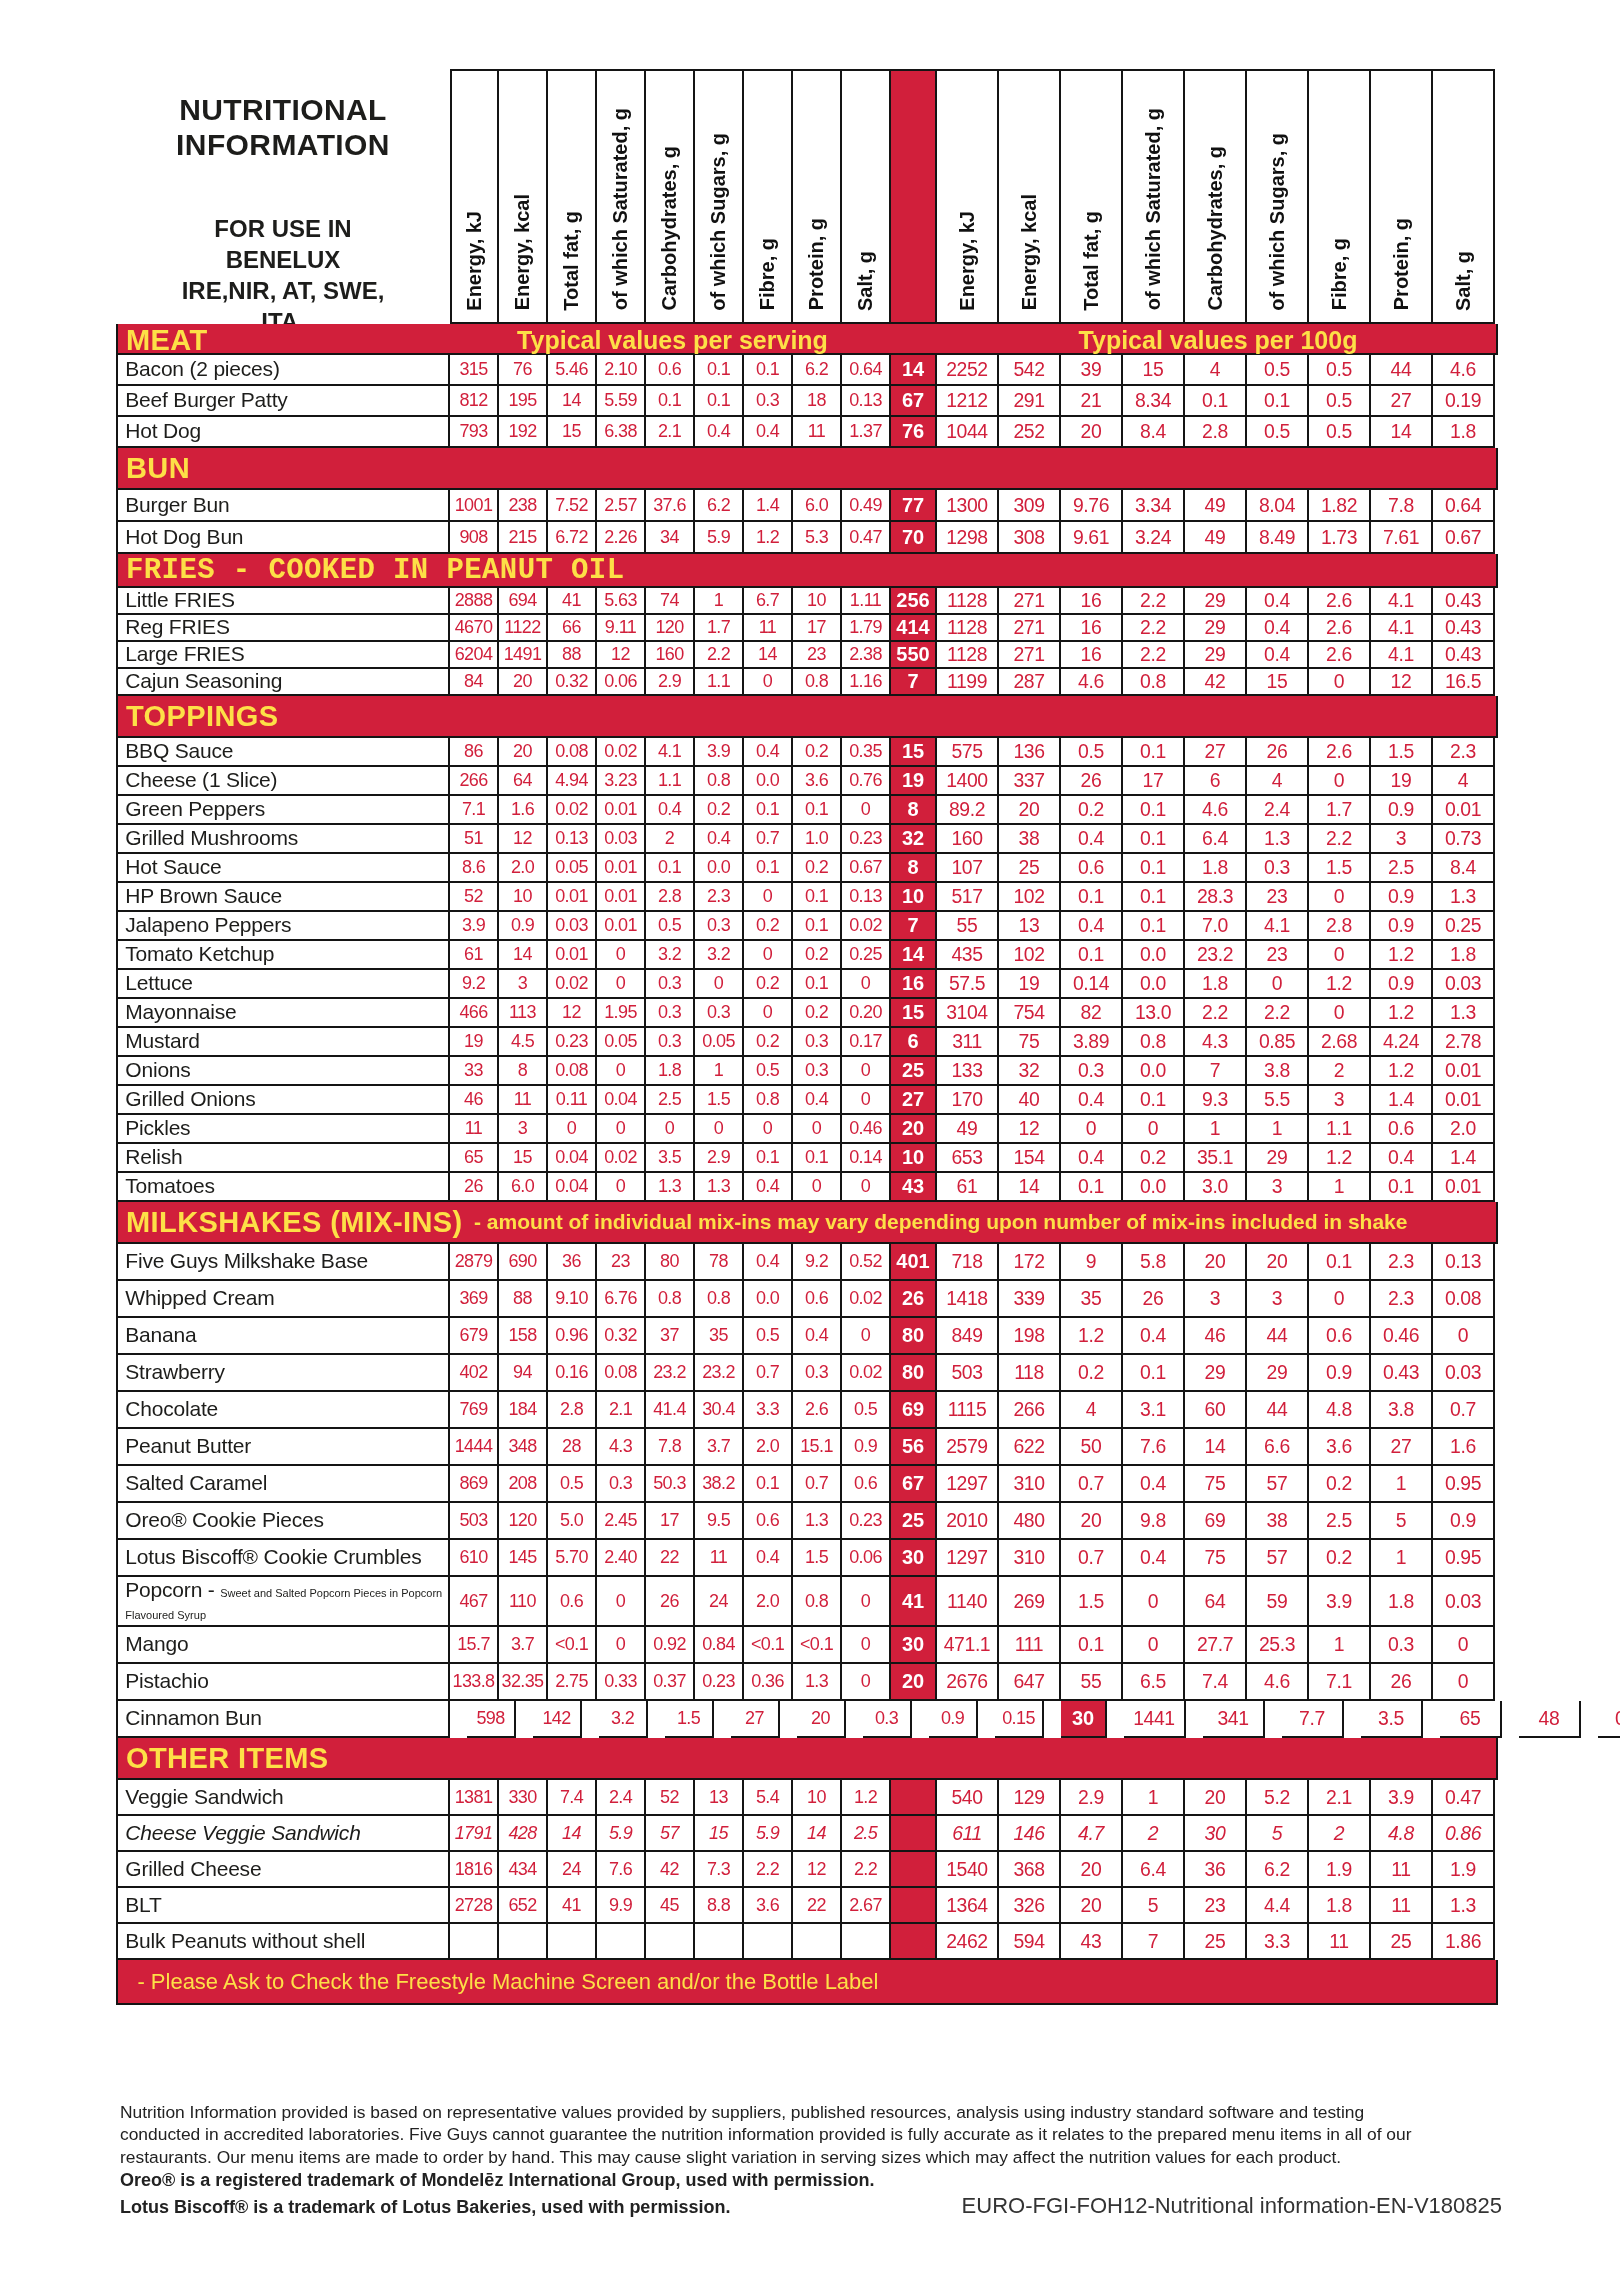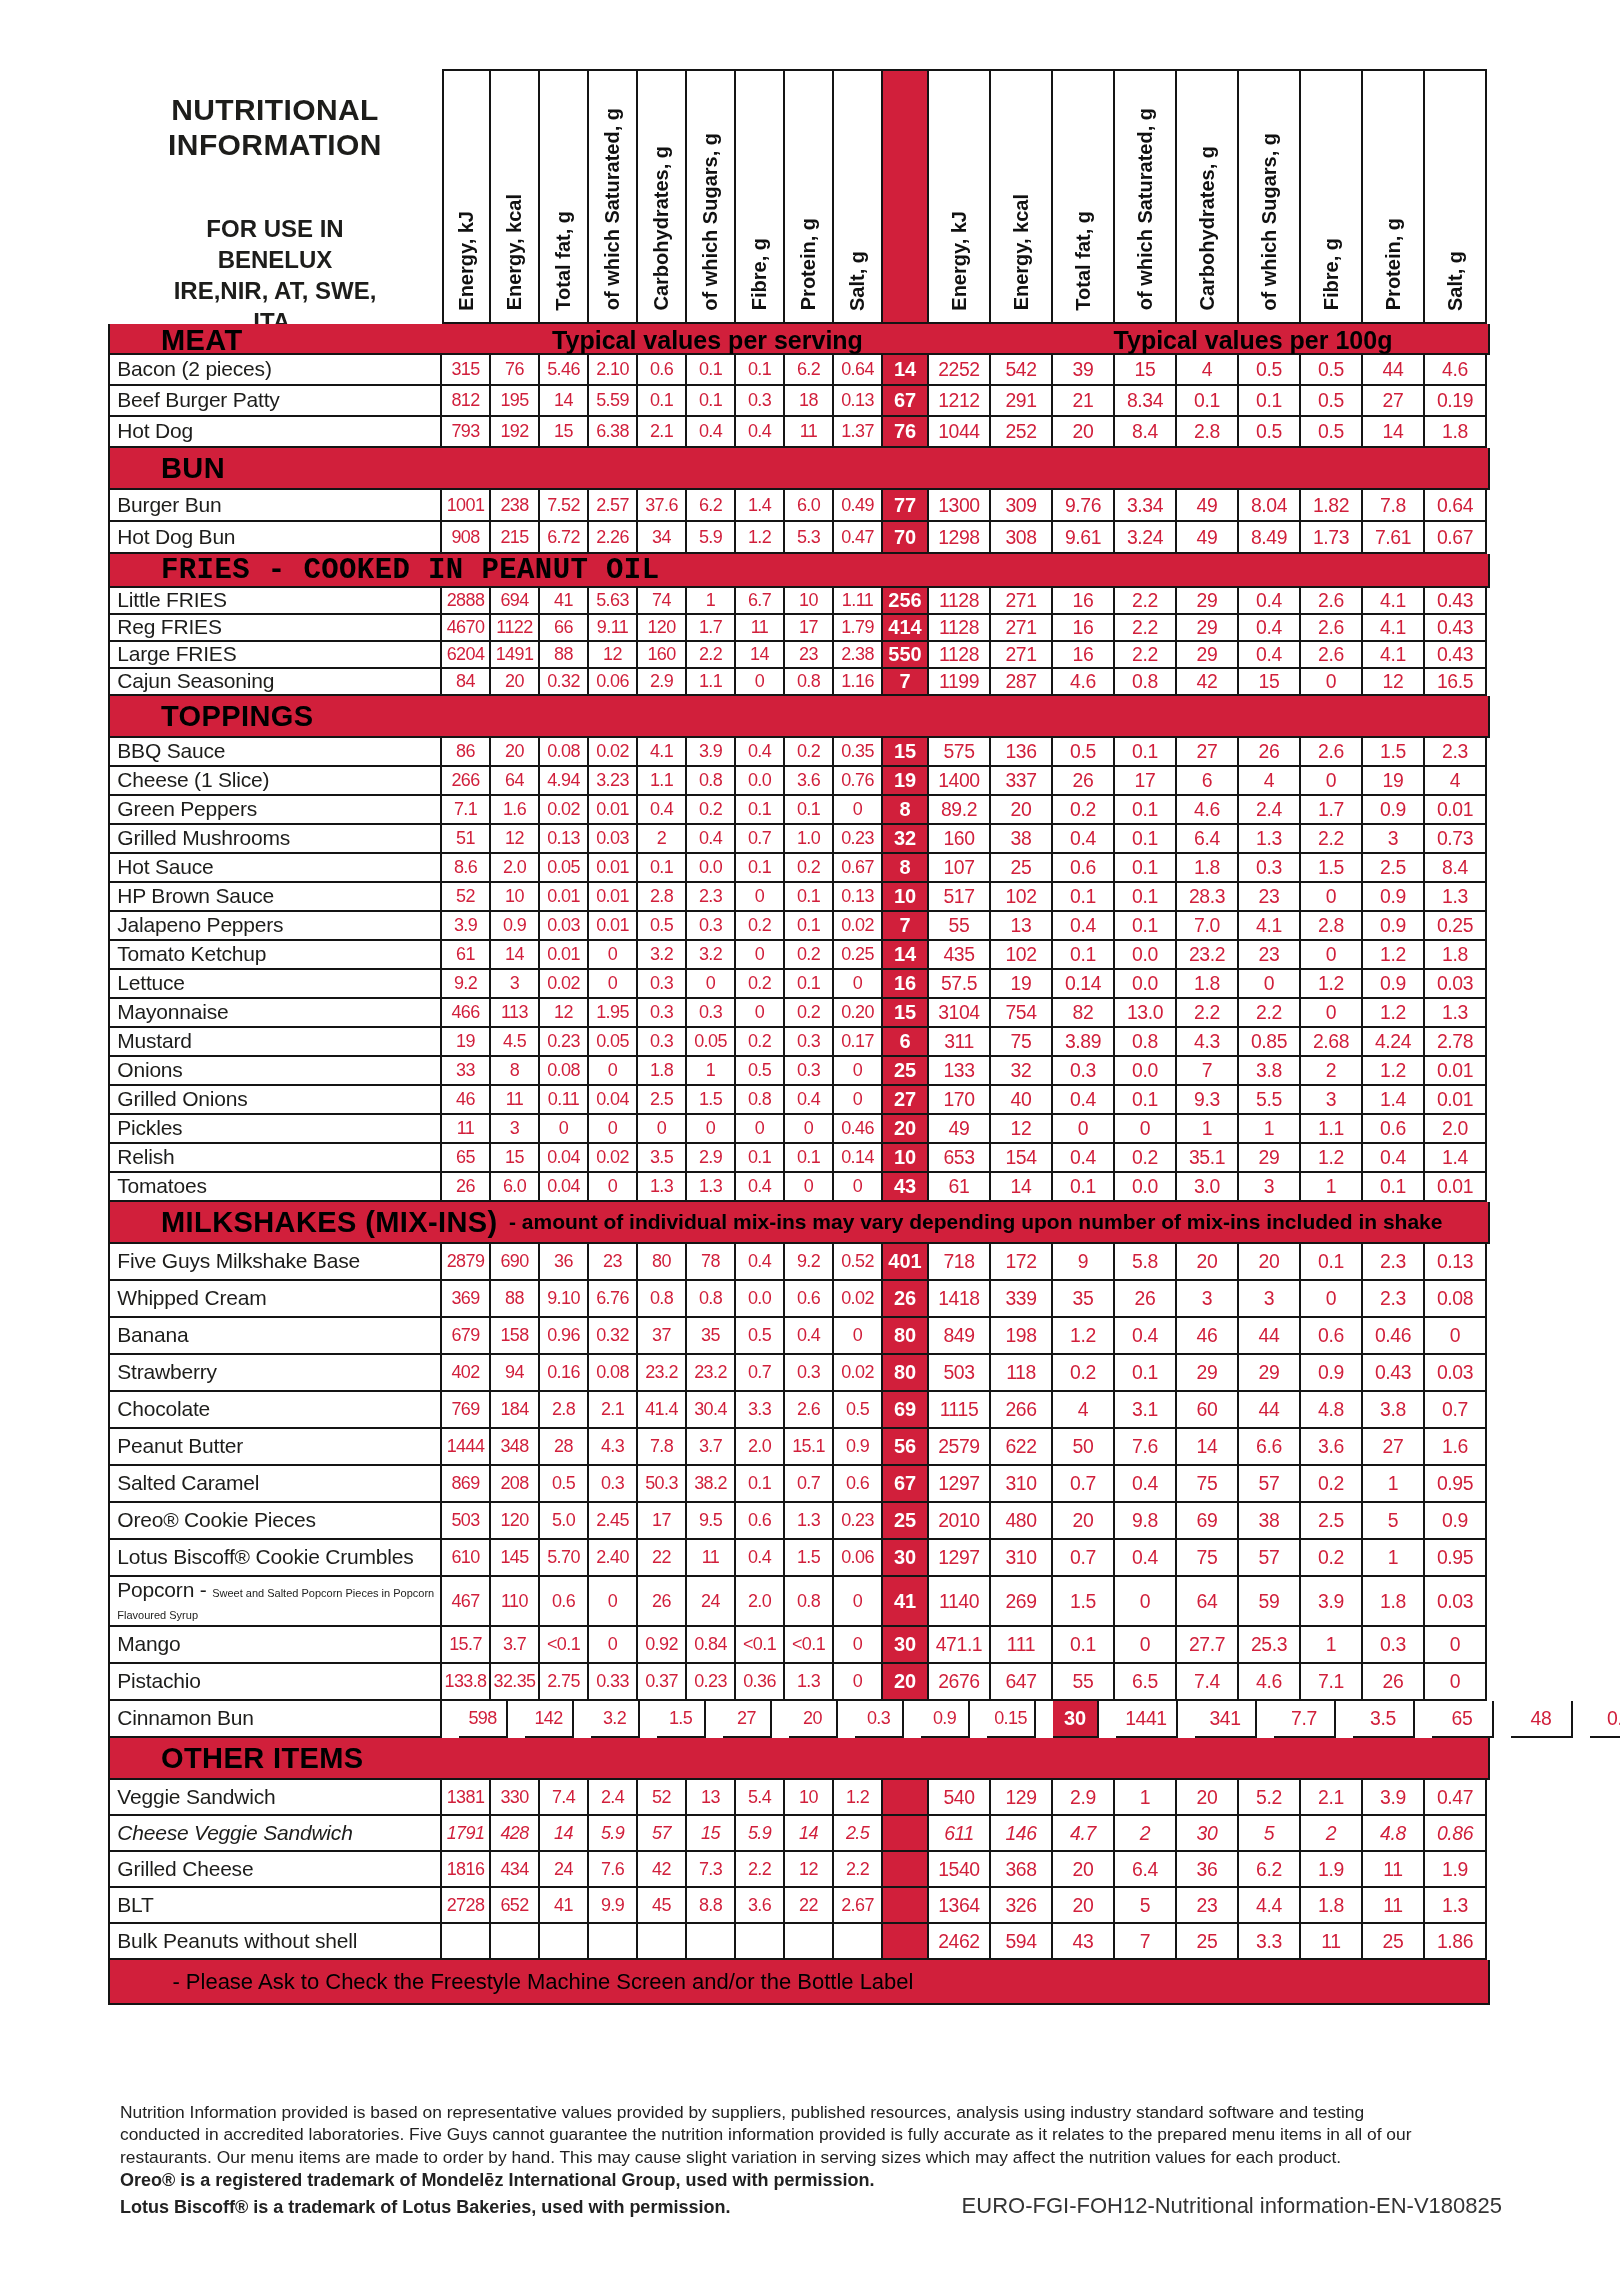--- a/index.html
+++ b/index.html
@@ -9,40 +9,40 @@
     --name-w:334px;
     --serv-w:49px;
     --port-w:46px;
     --h100-w:62px;
   }
   html,body{margin:0;padding:0;}
   body{
     width:1620px;height:2273px;background:#ffffff;position:relative;
     font-family:"Liberation Sans", sans-serif;color:var(--text);
   }
-  .sheet{position:absolute;left:108px;top:69px;width:1382px;}
+  .sheet{position:absolute;left:116px;top:69px;width:1382px;}
   .grid-row{display:grid;grid-template-columns:var(--name-w) repeat(9,var(--serv-w)) var(--port-w) repeat(9,var(--h100-w));}
   .cell{box-sizing:border-box;background:#fff;border-right:2.4px solid var(--ink);border-bottom:2.4px solid var(--ink);
         display:flex;align-items:center;justify-content:center;overflow:hidden;}
   .cell.first{border-left:2.4px solid var(--ink);}
   
   .hdr .cell{border-top:2.4px solid var(--ink);}
   .hdr{height:255px;}
   .hdr .titlebox{background:transparent;border:none;display:flex;flex-direction:column;justify-content:flex-start;
        align-items:center;text-align:center;padding-top:23px;}
   .hcell{flex-direction:column;justify-content:flex-end;padding-bottom:11.3px;}
   .vt{writing-mode:vertical-rl;transform:rotate(180deg);font-weight:bold;font-size:20px;color:#111;white-space:nowrap;}
   .doc-title{font-size:30px;font-weight:bold;line-height:1.18;letter-spacing:0.4px;}
   .doc-sub{font-size:24px;font-weight:bold;line-height:1.3;margin-top:50px;}
   
   .portion{background:var(--red);color:#fff;font-weight:bold;font-size:20px;}
   .hdr .portion{border-top:2.4px solid var(--ink);}
   
-  .bar{box-sizing:border-box;background:var(--red);color:#000000;border-left:2.4px solid var(--ink);
-       border-right:2.4px solid var(--ink);border-bottom:2.4px solid var(--ink);display:flex;align-items:center;padding-left:43px;}
+  .bar{box-sizing:border-box;background:var(--red);color:#fde047;border-left:2.4px solid var(--ink);
+       border-right:2.4px solid var(--ink);border-bottom:2.4px solid var(--ink);display:flex;align-items:center;}
   .bar.gridbar{display:grid;grid-template-columns:var(--name-w) repeat(9,var(--serv-w)) var(--port-w) repeat(9,var(--h100-w));}
   .bar-label{font-weight:bold;font-size:29px;padding-left:8px;white-space:nowrap;letter-spacing:0.4px;}
   .bar-title{font-weight:bold;font-size:25px;text-align:center;align-self:center;}
   .bar-note{font-weight:bold;font-size:21px;margin-left:11.3px;white-space:nowrap;}
   .bar-note.light{font-weight:normal;font-size:22px;margin-left:19.4px;}
   
   .name{justify-content:flex-start;text-align:left;padding-left:7.3px;font-size:21px;color:var(--text);
         letter-spacing:-0.2px;line-height:1.05;}
   .name .small{font-size:11px;letter-spacing:0;}
   .num{color:var(--red);font-size:18px;letter-spacing:-0.6px;}

